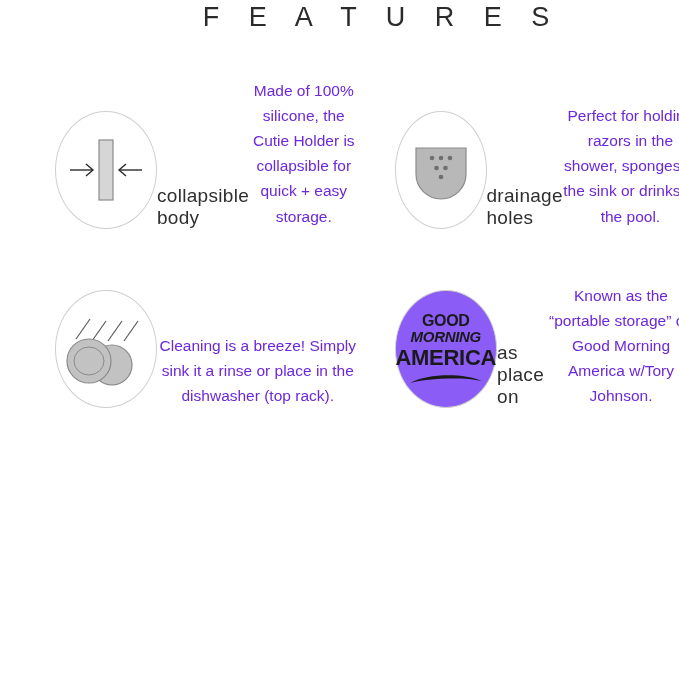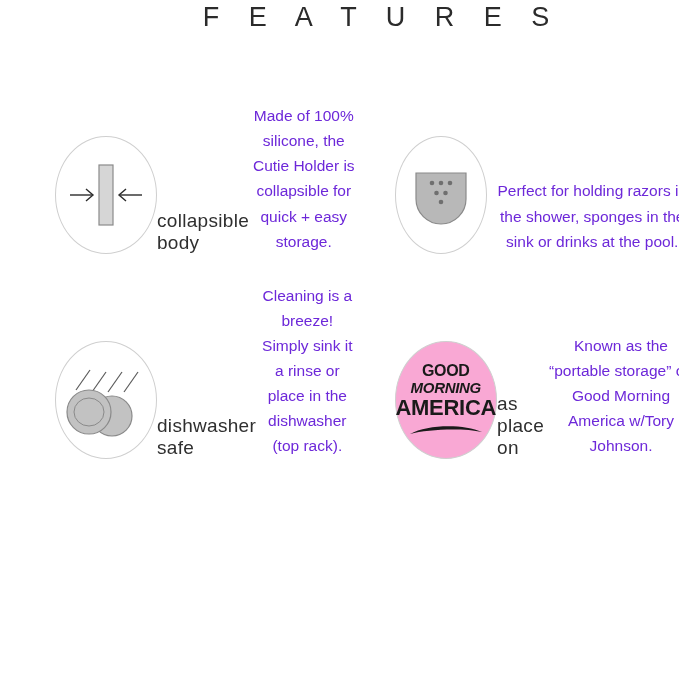--- a/index.html
+++ b/index.html
@@ -67,21 +67,21 @@
     color: #6d28d9;
     text-align: center;
     margin-top: 11px;
     max-width: 255px;
   }
   .gma-circle {
     width: 118px;
     height: 118px;
     border-radius: 50%;
     border: 1px solid #cfcfcf;
-    background: #f9a8d4;
+    background: #8b5cf6;
     display: flex;
     align-items: center;
     justify-content: center;
     flex-direction: column;
     box-sizing: border-box;
   }
   .gma-text {
     font-family: "Liberation Sans", sans-serif;
     font-weight: bold;
     color: #1a1a1a;
@@ -124,36 +124,36 @@
         <svg width="90" height="80" viewBox="0 0 90 80" aria-hidden="true">
           <path d="M20 18 H70 V44 A25 25 0 0 1 20 44 Z" fill="#b8b8b8" stroke="#8a8a8a" stroke-width="1.2"></path>
           <circle cx="36" cy="28" r="2.3" fill="#6f6f6f"></circle>
           <circle cx="45" cy="28" r="2.3" fill="#6f6f6f"></circle>
           <circle cx="54" cy="28" r="2.3" fill="#6f6f6f"></circle>
           <circle cx="40.5" cy="38" r="2.3" fill="#6f6f6f"></circle>
           <circle cx="49.5" cy="38" r="2.3" fill="#6f6f6f"></circle>
           <circle cx="45" cy="47" r="2.3" fill="#6f6f6f"></circle>
         </svg>
       </div>
+      <div class="feature-title">drainage holes</div>
       <div class="feature-desc">Perfect for holding razors in the shower, sponges in the sink or drinks at the pool.</div>
     </div>
 
     <div class="feature">
       <div class="icon-circle">
         <svg width="100" height="92" viewBox="0 0 100 92" aria-hidden="true">
           <line x1="20" y1="36" x2="34" y2="16" stroke="#5a5a5a" stroke-width="1.2"></line>
           <line x1="36" y1="38" x2="50" y2="18" stroke="#5a5a5a" stroke-width="1.2"></line>
           <line x1="52" y1="38" x2="66" y2="18" stroke="#5a5a5a" stroke-width="1.2"></line>
           <line x1="68" y1="38" x2="82" y2="18" stroke="#5a5a5a" stroke-width="1.2"></line>
           <circle cx="56" cy="62" r="20" fill="#c2c2c2" stroke="#8a8a8a" stroke-width="1.2"></circle>
           <circle cx="33" cy="58" r="22" fill="#c2c2c2" stroke="#8a8a8a" stroke-width="1.2"></circle>
           <ellipse cx="33" cy="58" rx="15" ry="14" fill="none" stroke="#8a8a8a" stroke-width="1"></ellipse>
         </svg>
       </div>
-      <div class="feature-title">dishwasher safe</div>
       <div class="feature-desc">Cleaning is a breeze! Simply sink it a rinse or place in the dishwasher (top rack).</div>
     </div>
 
     <div class="feature">
       <div class="gma-circle">
         <div class="gma-text">
           <div class="gma-l1">GOOD</div>
           <div class="gma-l2">MORNING</div>
           <div class="gma-l3">AMERICA</div>
         </div>

